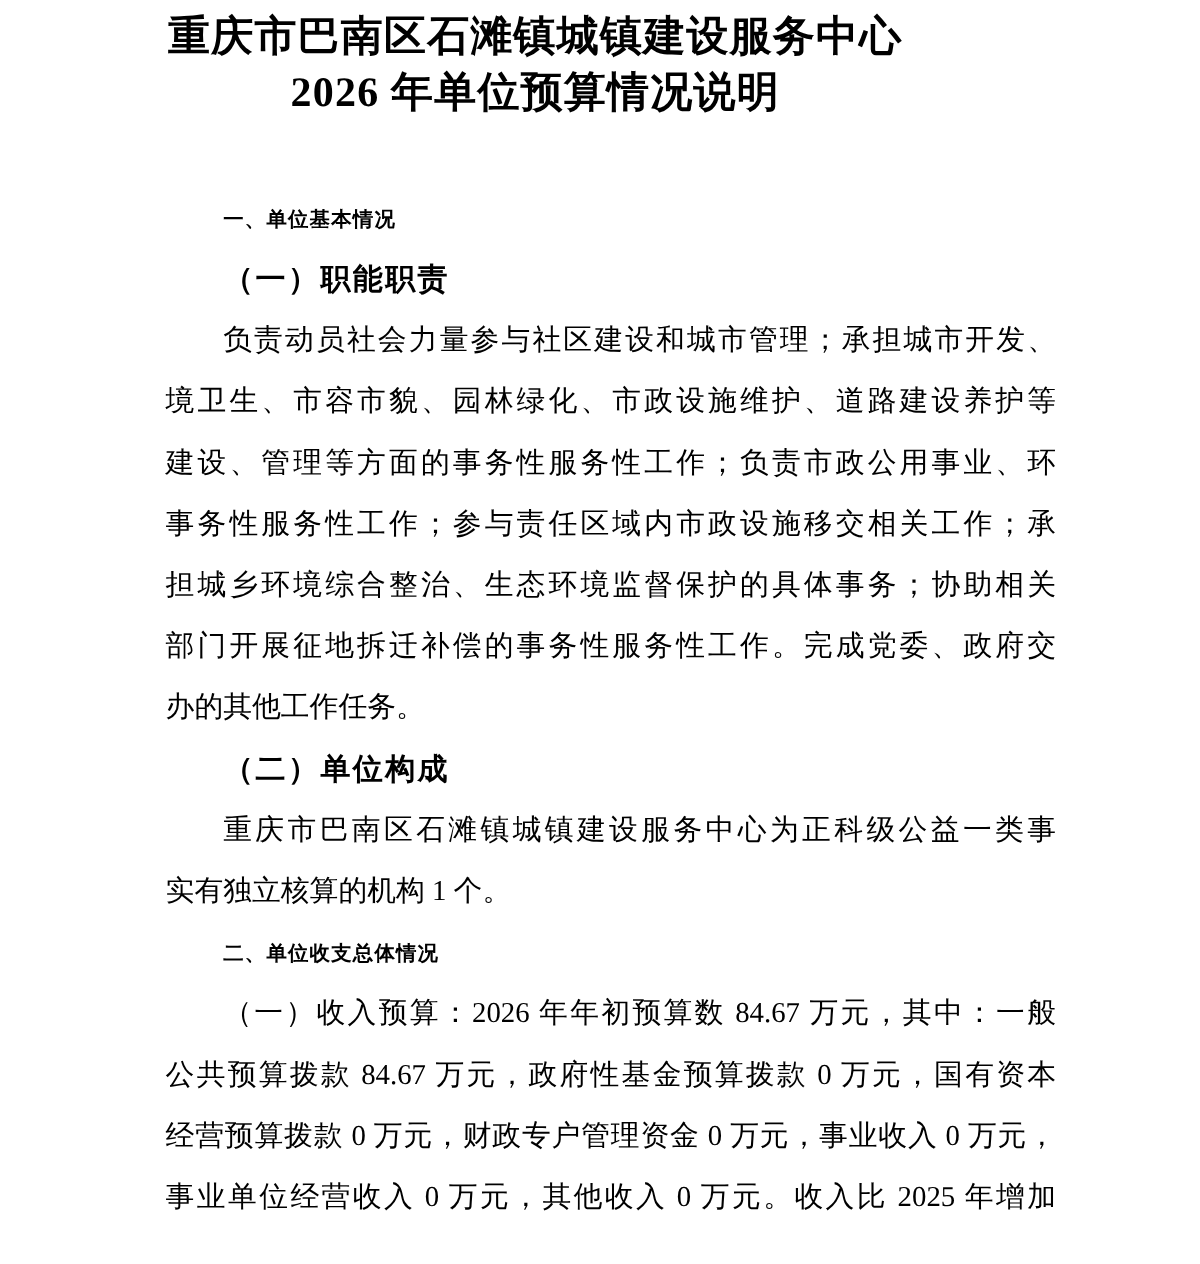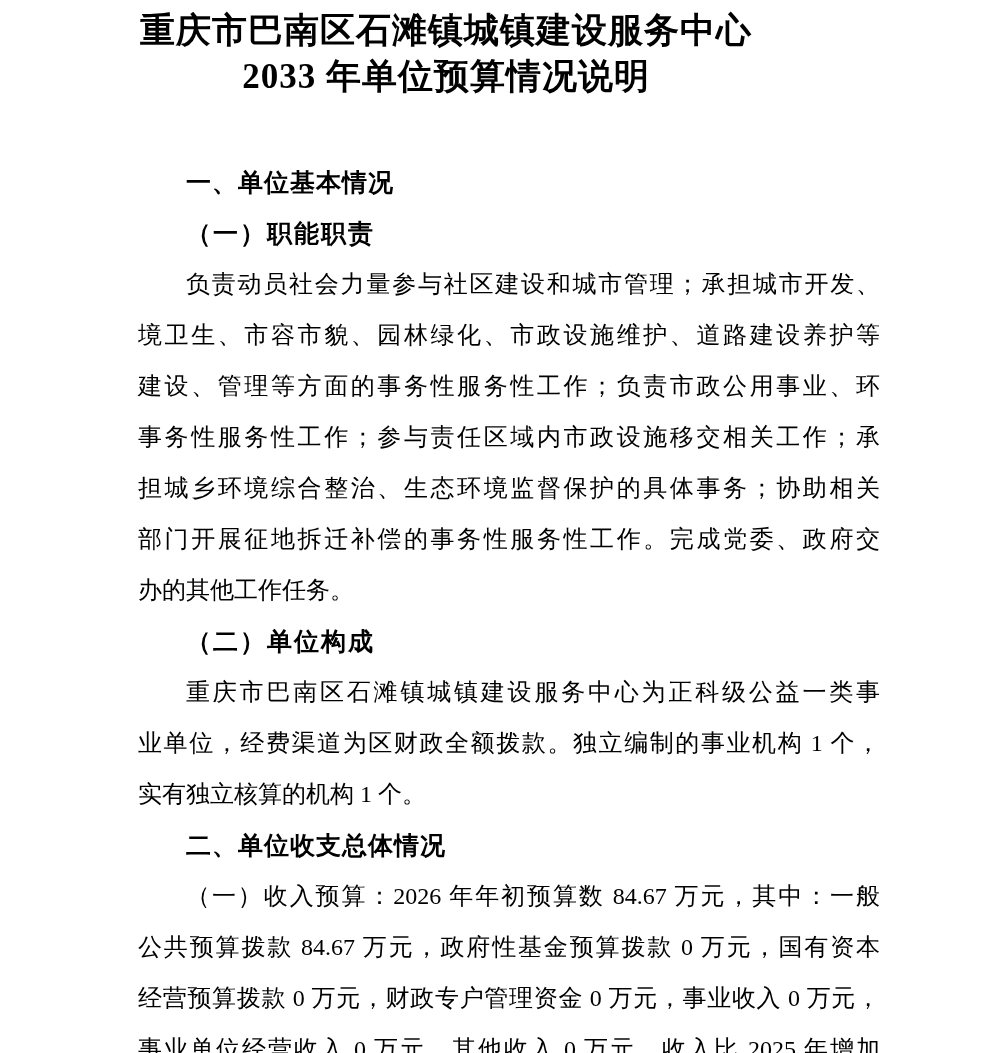--- a/index.html
+++ b/index.html
@@ -42,52 +42,51 @@
     white-space: normal;
     text-align: justify;
     text-align-last: justify;
   }
   .line.ind {
     text-indent: 48px;
   }
   .line.heading {
     font-family: "Liberation Sans", "DejaVu Sans", sans-serif;
     font-weight: bold;
-    font-size: 25px;
+    font-size: 17px;
     text-indent: 48px;
     letter-spacing: 1px;
   }
   .line.subheading {
     font-size: 25px;
     text-indent: 48px;
     letter-spacing: 2px;
     font-weight: bold;
   }
 </style>
 </head>
 <body>
 
 <div class="page">
   <h1 class="doc-title">
     <div>重庆市巴南区石滩镇城镇建设服务中心</div>
-    <div>2033 年单位预算情况说明</div>
+    <div>2026 年单位预算情况说明</div>
   </h1>
   <div class="content">
       <div class="line heading">一、单位基本情况</div>
       <div class="line subheading">（一）职能职责</div>
       <div class="line body j ind">负责动员社会力量参与社区建设和城市管理；承担城市开发、</div>
       <div class="line body j">境卫生、市容市貌、园林绿化、市政设施维护、道路建设养护等</div>
       <div class="line body j">建设、管理等方面的事务性服务性工作；负责市政公用事业、环</div>
       <div class="line body j">事务性服务性工作；参与责任区域内市政设施移交相关工作；承</div>
       <div class="line body j">担城乡环境综合整治、生态环境监督保护的具体事务；协助相关</div>
       <div class="line body j">部门开展征地拆迁补偿的事务性服务性工作。完成党委、政府交</div>
       <div class="line body">办的其他工作任务。</div>
       <div class="line subheading">（二）单位构成</div>
       <div class="line body j ind">重庆市巴南区石滩镇城镇建设服务中心为正科级公益一类事</div>
-      <div class="line body j">业单位，经费渠道为区财政全额拨款。独立编制的事业机构 1 个，</div>
       <div class="line body">实有独立核算的机构 1 个。</div>
       <div class="line heading">二、单位收支总体情况</div>
       <div class="line body j ind">（一）收入预算：2026 年年初预算数 84.67 万元，其中：一般</div>
       <div class="line body j">公共预算拨款 84.67 万元，政府性基金预算拨款 0 万元，国有资本</div>
       <div class="line body j">经营预算拨款 0 万元，财政专户管理资金 0 万元，事业收入 0 万元，</div>
       <div class="line body j">事业单位经营收入 0 万元，其他收入 0 万元。收入比 2025 年增加</div>
     </div>
 </div>
 
 </body></html>

